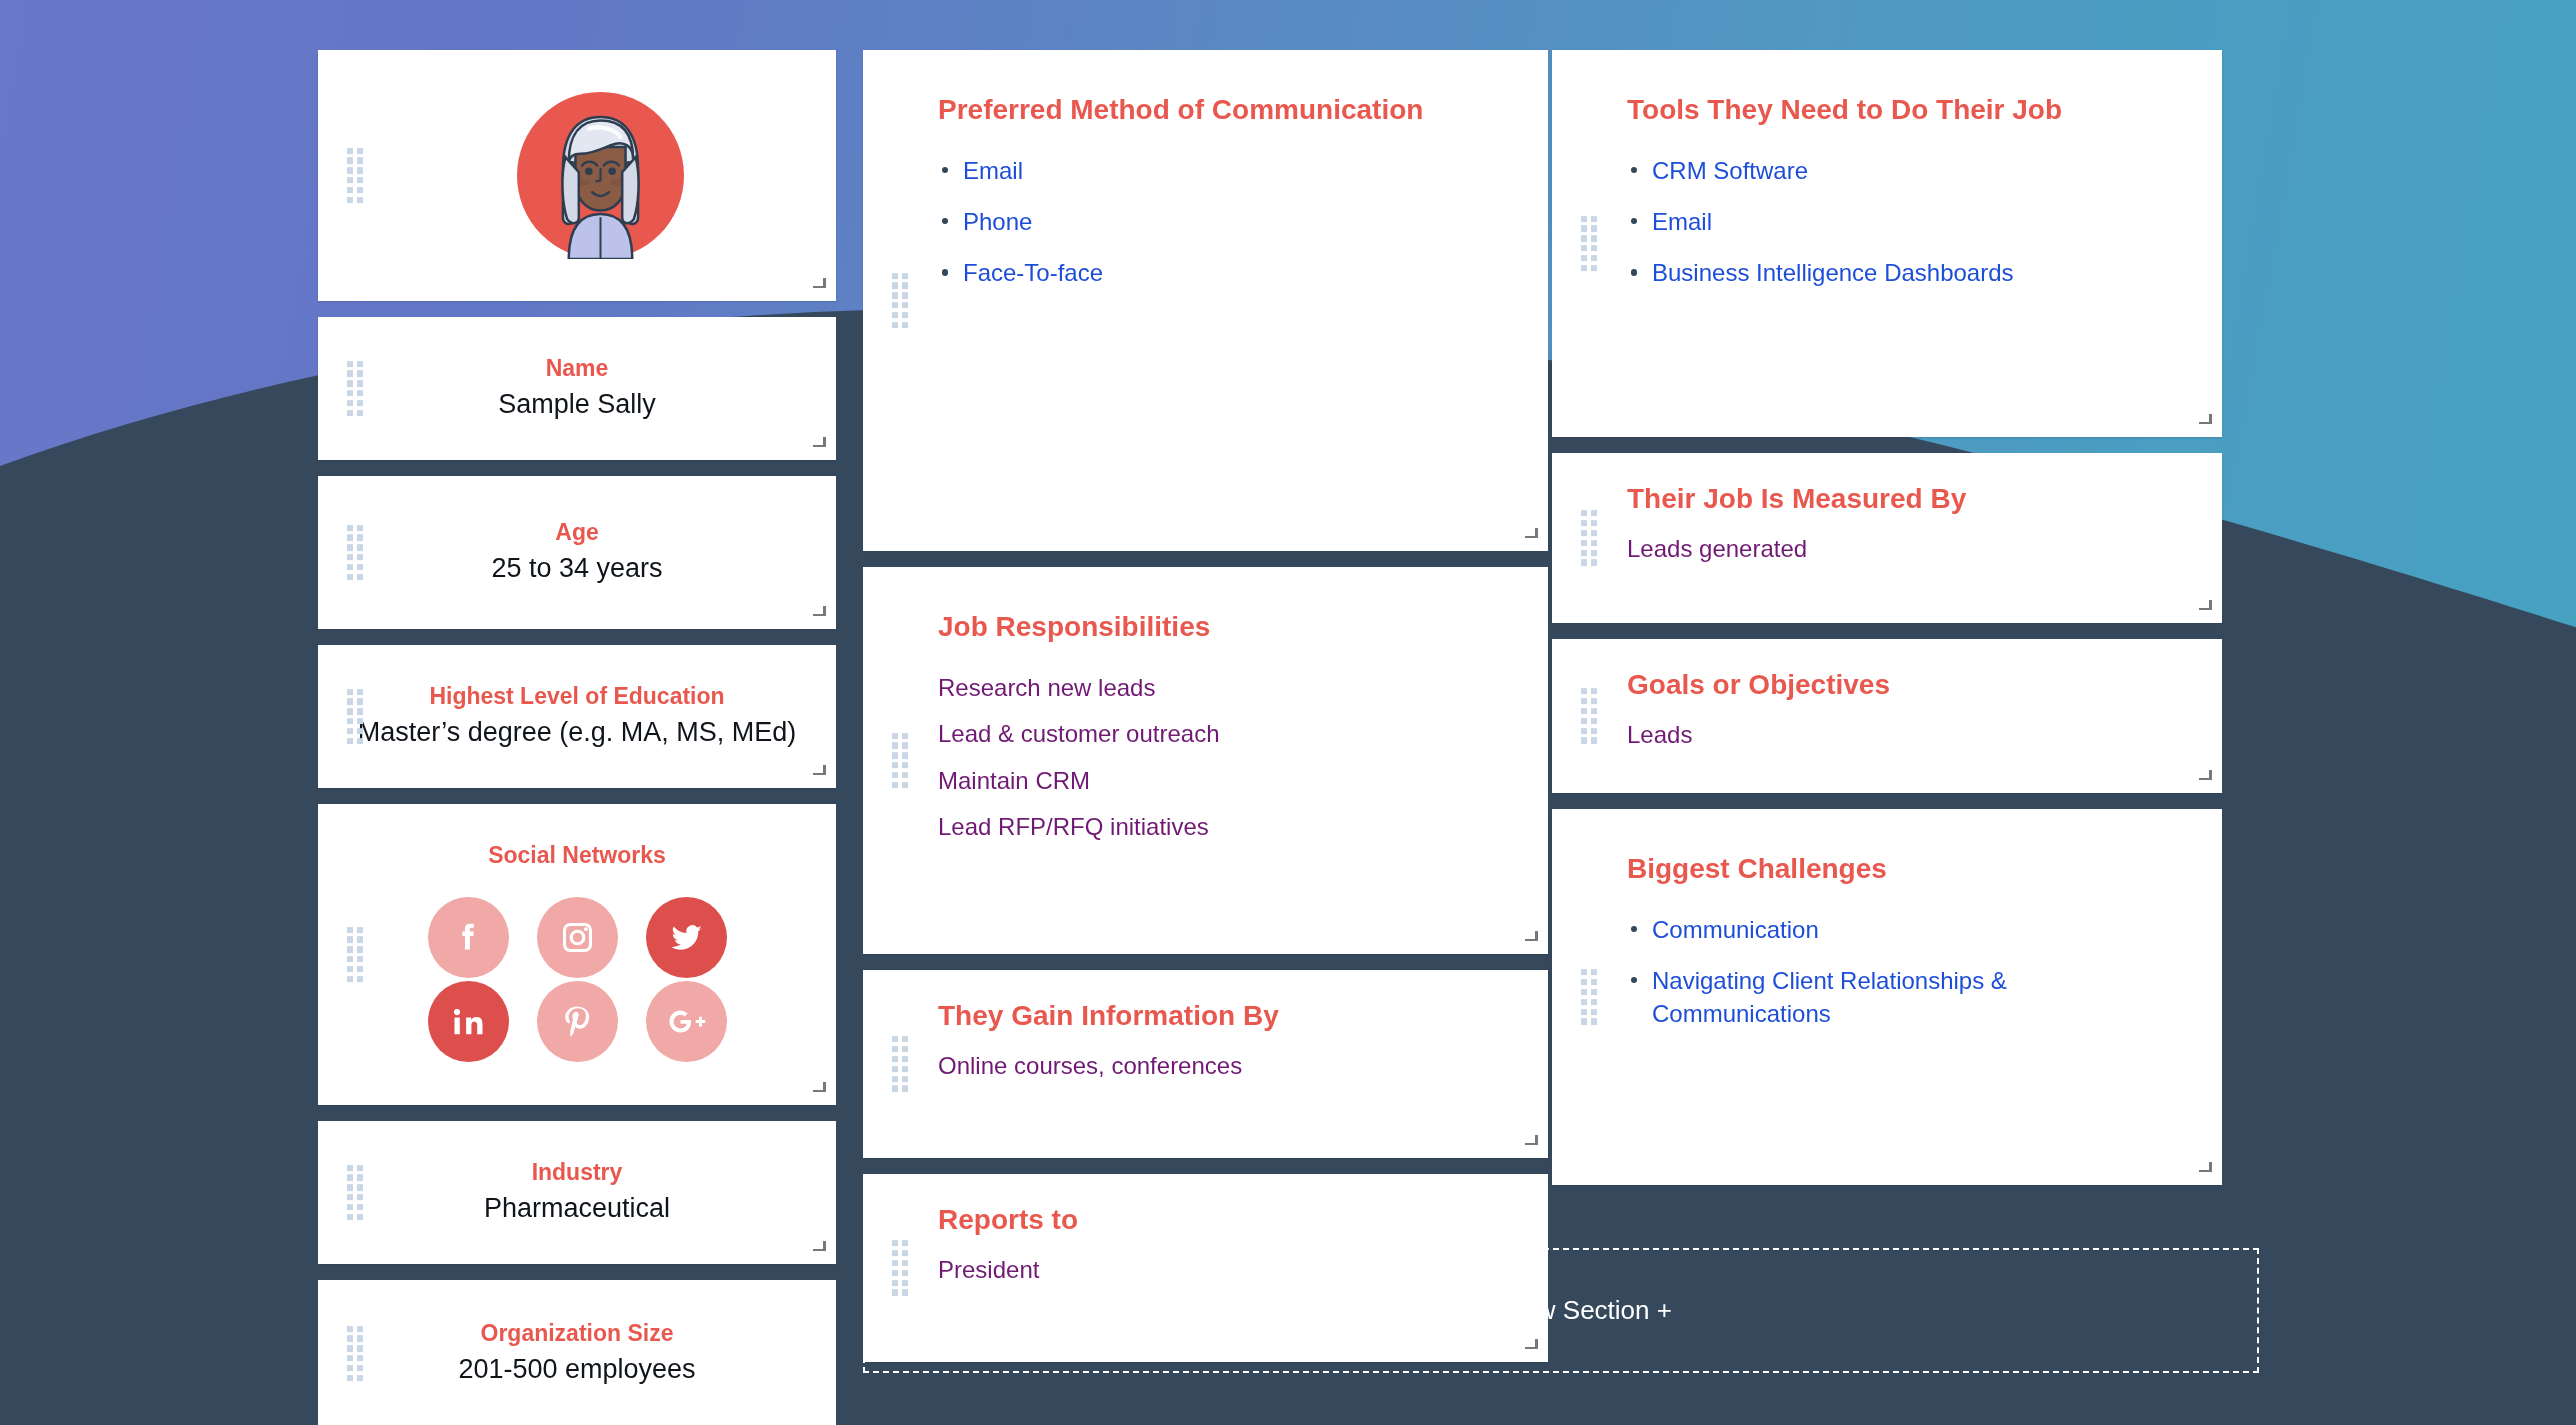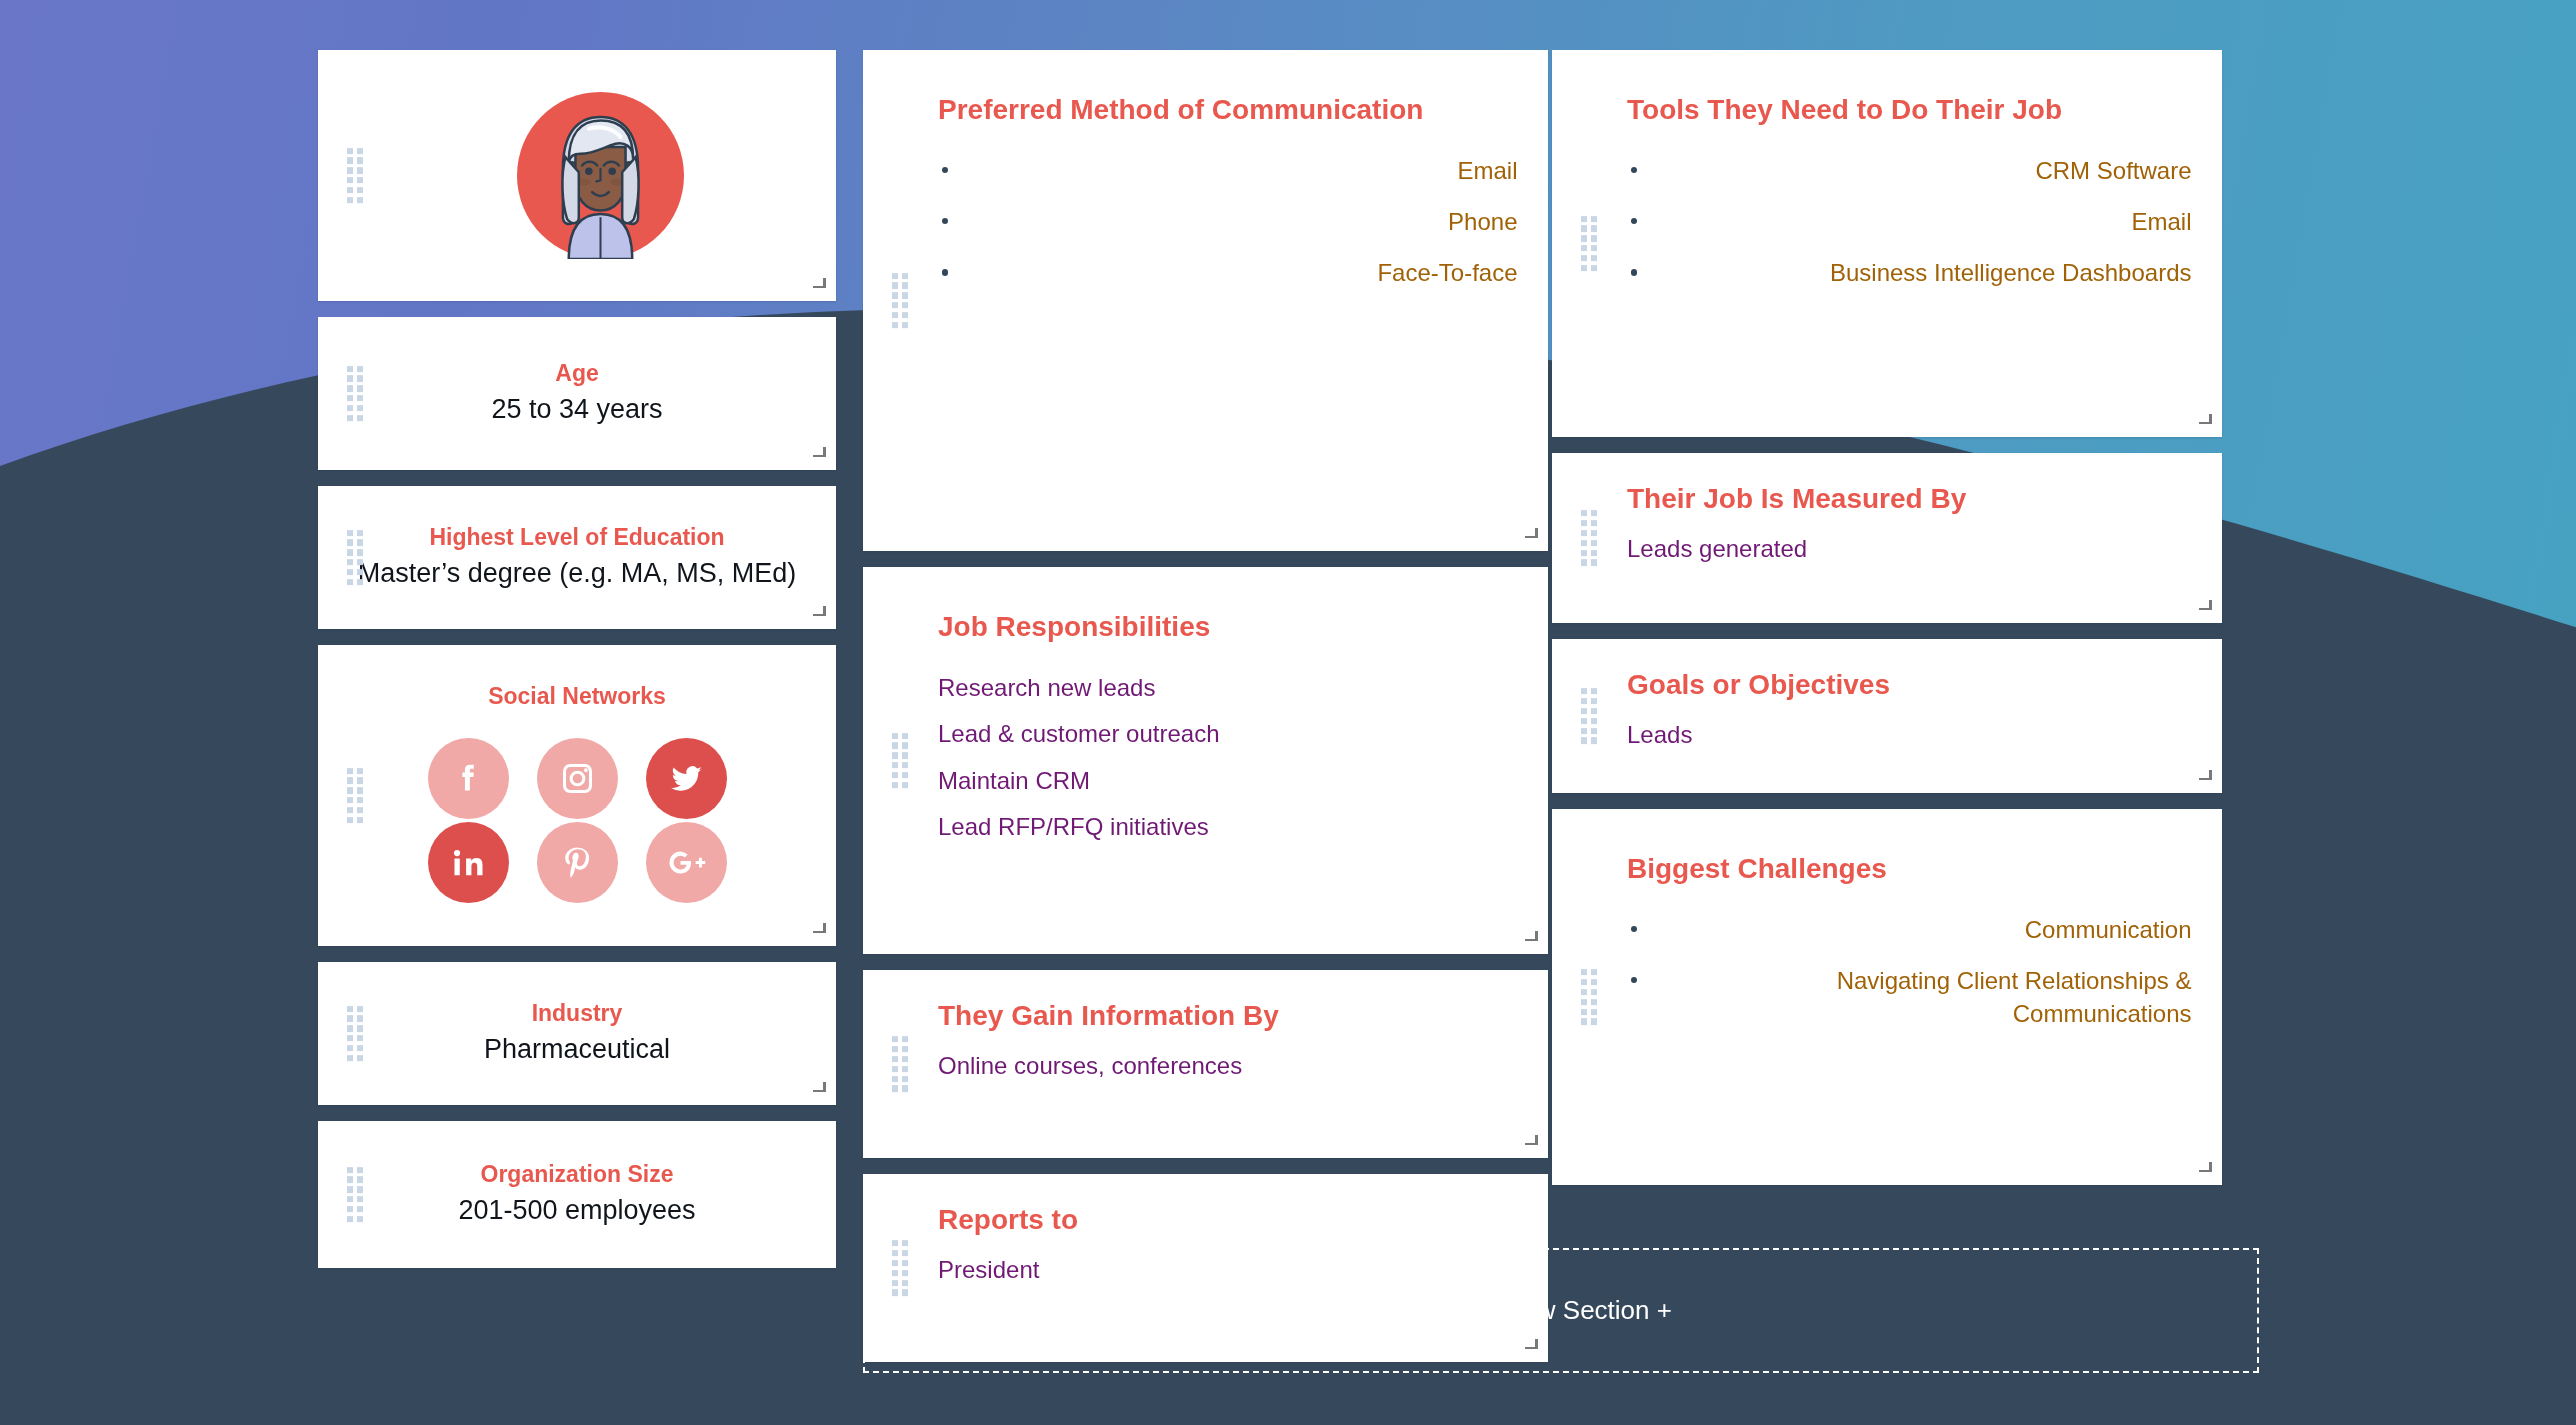--- a/index.html
+++ b/index.html
@@ -109,21 +109,21 @@
   
   .section-card .card-inner { padding: 0 30.5px 0 75px; }
   .section-title {
     color: #e8584e; font-weight: bold; font-size: 28px; line-height: 1.2;
     padding-top: 43px;
   }
   .section-body { margin-top: 27px; }
   .bullets { list-style: none; }
   .bullets li {
     position: relative; padding-left: 25px; margin-bottom: 18px;
-    font-size: 24px; line-height: 1.38; color: #a16207; text-align: right;
+    font-size: 24px; line-height: 1.38; color: #1d4ed8;
   }
   .bullets li::before {
     content: ""; position: absolute; left: 3.6px; top: 13.4px;
     width: 6.3px; height: 6.3px; border-radius: 50%; background: #33475b;
   }
   .lines p {
     font-size: 24px; line-height: 1.42; color: #701a75; margin-bottom: 12.5px;
   }
   .lines p:last-child { margin-bottom: 0; }
 
@@ -214,20 +214,41 @@
 
               <path d="M58 78 C52 100 54 134 60 152 C66 160 74 158 74 150 L74 96 Z" fill="#d4d9e8" stroke="#2f3e4f" stroke-width="3"></path>
               <path d="M142 78 C148 100 146 134 140 152 C134 160 126 158 126 150 L126 96 Z" fill="#d4d9e8" stroke="#2f3e4f" stroke-width="3"></path>
             </g>
           </svg>
         </div>
       </div>
       <div class="resize-handle"></div>
     </div>
 
+    <div class="card field-card h-name">
+      <div class="drag-handle">
+        <i></i>
+          <i></i>
+          <i></i>
+          <i></i>
+          <i></i>
+          <i></i>
+          <i></i>
+          <i></i>
+          <i></i>
+          <i></i>
+          <i></i>
+          <i></i>
+      </div>
+      <div class="card-inner">
+        <div class="field-label">Name</div>
+        <div class="field-value">Sample Sally</div>
+      </div>
+      <div class="resize-handle"></div>
+    </div>
 
     <div class="card field-card h-age">
       <div class="drag-handle">
         <i></i>
           <i></i>
           <i></i>
           <i></i>
           <i></i>
           <i></i>
           <i></i>

